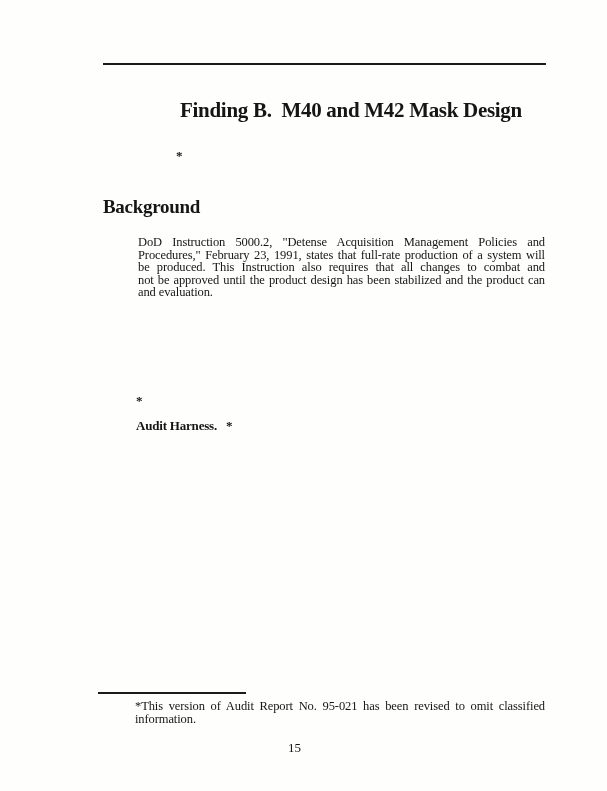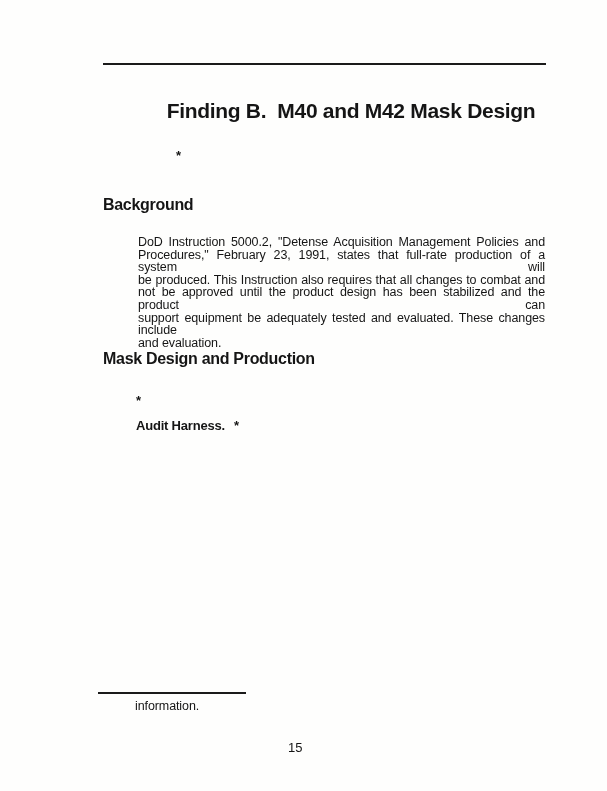--- a/index.html
+++ b/index.html
@@ -6,21 +6,21 @@
     margin: 0;
     padding: 0;
     background: #ffffff;
   }
   .page {
     position: relative;
     width: 607px;
     height: 791px;
     background: #fefefd;
     overflow: hidden;
-    font-family: Liberation Sans, sans-serif;
+    font-family: Liberation Serif, serif;
     color: #151515;
   }
   .rule {
     position: absolute;
     background: #1a1a1a;
   }
   .top-rule {
     left: 103px;
     top: 63px;
     width: 443px;
@@ -44,21 +44,21 @@
     font-size: 13px;
   }
   .title-marker {
     left: 176px;
     top: 148px;
   }
   .section-heading {
     position: absolute;
     left: 103px;
     font-weight: bold;
-    font-size: 16px;
+    font-size: 19px;
     letter-spacing: -0.3px;
     white-space: nowrap;
   }
   .background-heading { top: 196px; }
   .mask-heading { top: 350px; }
   .body-text {
     position: absolute;
     font-size: 12.5px;
     line-height: 12.6px;
     letter-spacing: -0.1px;
@@ -123,33 +123,32 @@
 
   <div class="marker title-marker">*</div>
 
   <div class="section-heading background-heading">Background</div>
 
   <div class="body-text background-paragraph">
     <div class="body-line">DoD Instruction 5000.2, "Detense Acquisition Management Policies and</div>
     <div class="body-line">Procedures," February 23, 1991, states that full-rate production of a system will</div>
     <div class="body-line">be produced. This Instruction also requires that all changes to combat and</div>
     <div class="body-line">not be approved until the product design has been stabilized and the product can</div>
-    <div class="body-line">support equipment be adequately tested and evaluated. These changes include</div>
     <div class="body-line last">and evaluation.</div>
   </div>
 
-  <div class="section-heading mask-heading">Mask Design and Production</div>
 
   <div class="marker section-marker">*</div>
 
   <div class="subheading">
     <span>Audit Harness.</span><span class="sub-marker">*</span>
   </div>
 
   <div class="rule footnote-rule"></div>
 
   <div class="body-text footnote">
+    <div class="body-line">*This version of Audit Report No. 95-021 has been revised to omit classified</div>
     <div class="body-line last">information.</div>
   </div>
 
   <div class="page-number">15</div>
 
 </div>
 
 </body></html>

